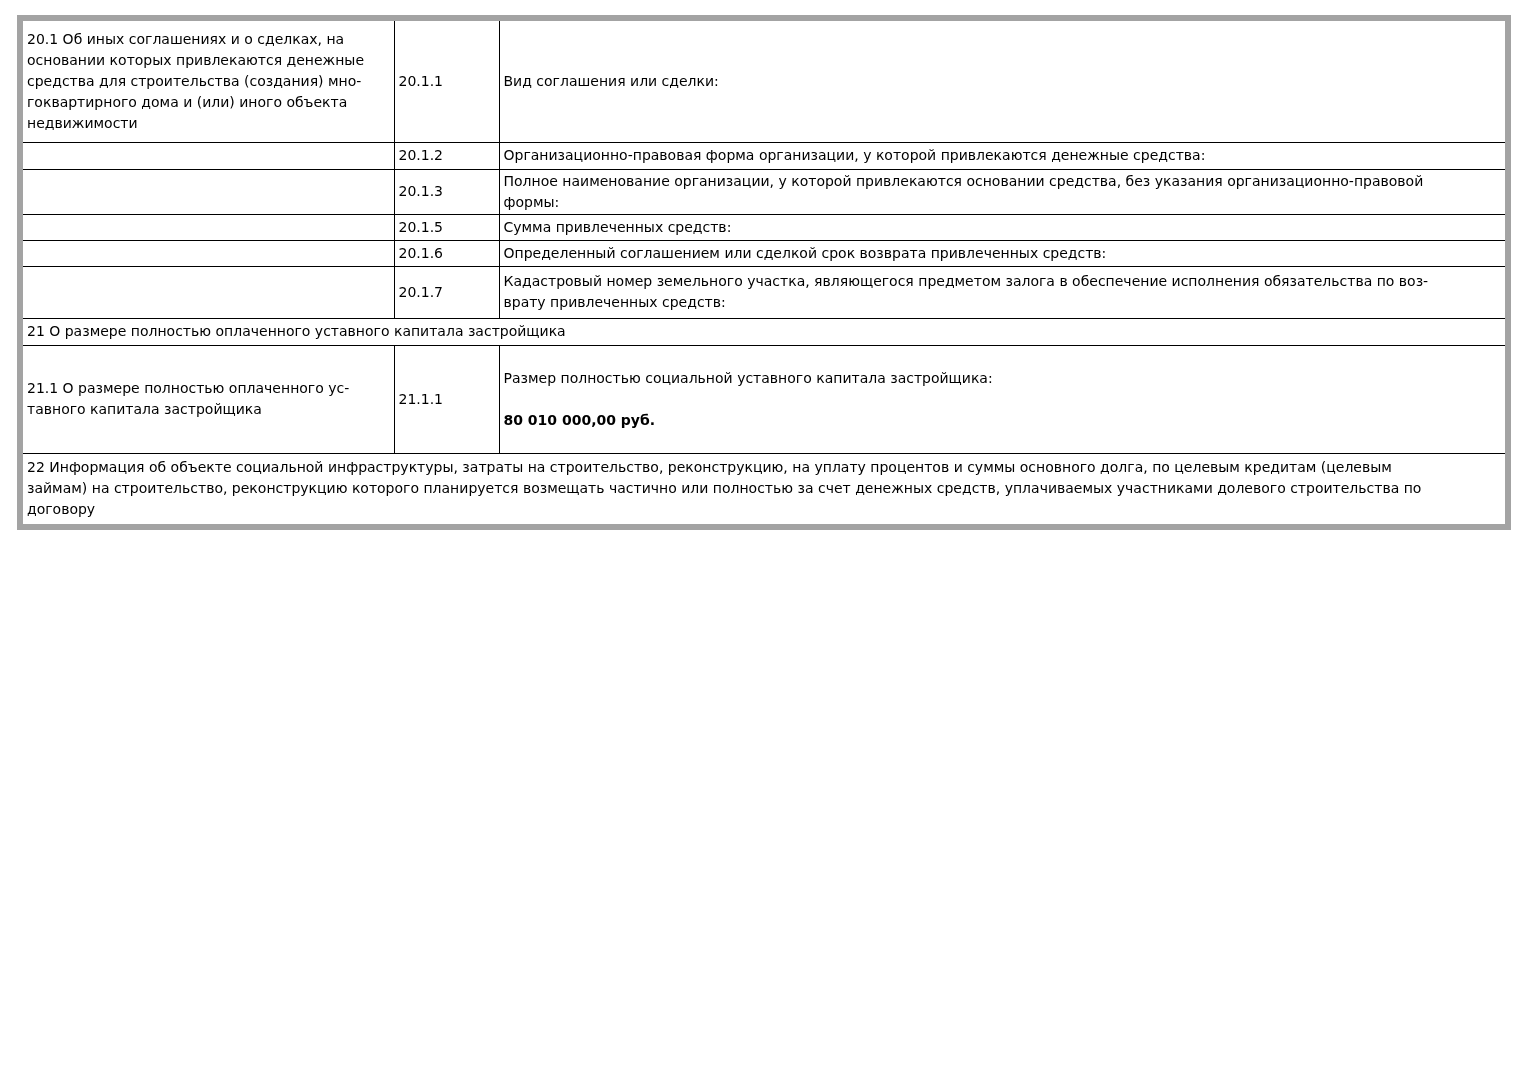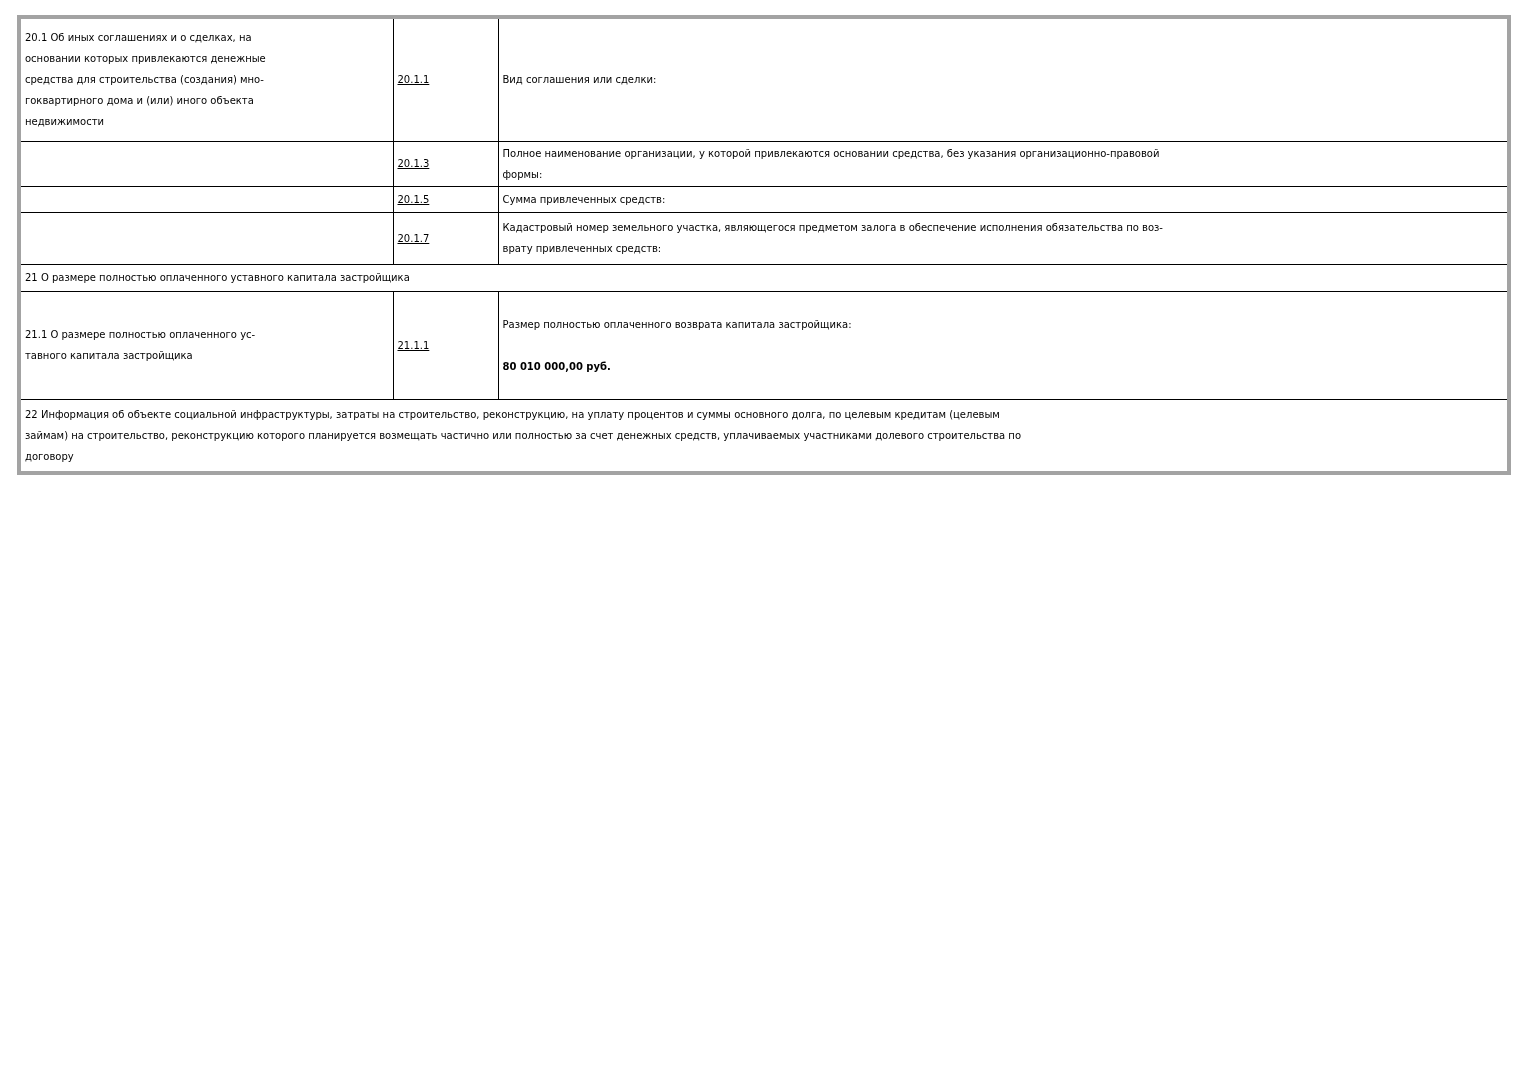--- a/index.html
+++ b/index.html
@@ -12,35 +12,35 @@
     font-family: "DejaVu Sans", "Liberation Sans", sans-serif;
     color: #000000;
   }
   table.decl {
     position: absolute;
     left: 17px;
     top: 15px;
     width: 1494px;
     border-collapse: collapse;
     table-layout: fixed;
-    border: 4px solid #a3a3a3;
-    font-size: 10px;
+    border: 6px solid #a3a3a3;
+    font-size: 14px;
     line-height: 21px;
   }
   table.decl td {
     border: 1px solid #000000;
     padding: 1px 4px;
     vertical-align: middle;
     white-space: pre-line;
     overflow: hidden;
   }
   col.c1 { width: 374px; }
   col.c2 { width: 105px; }
   td.sec  { vertical-align: top; }
-  td.code { vertical-align: middle; text-decoration: underline; }
+  td.code { vertical-align: middle; }
   td.lbl  { vertical-align: middle; }
   td.full { vertical-align: middle; }
   tr.r1   { height: 124px; }
   tr.r2   { height: 27px; }
   tr.r3   { height: 43px; }
   tr.r4   { height: 27px; }
   tr.r5   { height: 26px; padding-left: 28px; }
   tr.r6   { height: 26px; }
   tr.r7   { height: 52px; margin-top: 44px; }
   tr.r21  { height: 27px; }
@@ -63,53 +63,63 @@
         <tr class="r1">
       <td class="sec">20.1 Об иных соглашениях и о сделках, на
 основании которых привлекаются денежные
 средства для строительства (создания) мно-
 гоквартирного дома и (или) иного объекта
 недвижимости</td>
       <td class="code">20.1.1</td>
       <td class="lbl">Вид соглашения или сделки:</td>
     </tr>
 
+    <tr class="r2">
+      <td class="sec"></td>
+      <td class="code">20.1.2</td>
+      <td class="lbl">Организационно-правовая форма организации, у которой привлекаются денежные средства:</td>
+    </tr>
 
     <tr class="r3">
       <td class="sec"></td>
       <td class="code">20.1.3</td>
       <td class="lbl">Полное наименование организации, у которой привлекаются основании средства, без указания организационно-правовой
 формы:</td>
     </tr>
 
 
     <tr class="r5">
       <td class="sec"></td>
       <td class="code">20.1.5</td>
       <td class="lbl">Сумма привлеченных средств:</td>
     </tr>
 
+    <tr class="r6">
+      <td class="sec"></td>
+      <td class="code">20.1.6</td>
+      <td class="lbl">Определенный соглашением или сделкой срок возврата привлеченных средств:</td>
+    </tr>
 
     <tr class="r7">
       <td class="sec"></td>
       <td class="code">20.1.7</td>
       <td class="lbl">Кадастровый номер земельного участка, являющегося предметом залога в обеспечение исполнения обязательства по воз-
 врату привлеченных средств:</td>
     </tr>
 
     <tr class="r21">
       <td class="full" colspan="3">21 О размере полностью оплаченного уставного капитала застройщика</td>
     </tr>
 
     <tr class="r211">
       <td class="sec">21.1 О размере полностью оплаченного ус-
 тавного капитала застройщика</td>
       <td class="code">21.1.1</td>
       <td class="lbl">
-        <div>Размер полностью оплаченного возврата капитала застройщика:</div>
+        <div>Размер полностью социальной уставного капитала застройщика:</div>
         <div class="bold">80 010 000,00 руб.</div>
       </td>
     </tr>
 
     <tr class="r22">
       <td class="full" colspan="3">22 Информация об объекте социальной инфраструктуры, затраты на строительство, реконструкцию, на уплату процентов и суммы основного долга, по целевым кредитам (целевым
 займам) на строительство, реконструкцию которого планируется возмещать частично или полностью за счет денежных средств, уплачиваемых участниками долевого строительства по
 договору</td>
     </tr>
   </tbody>

